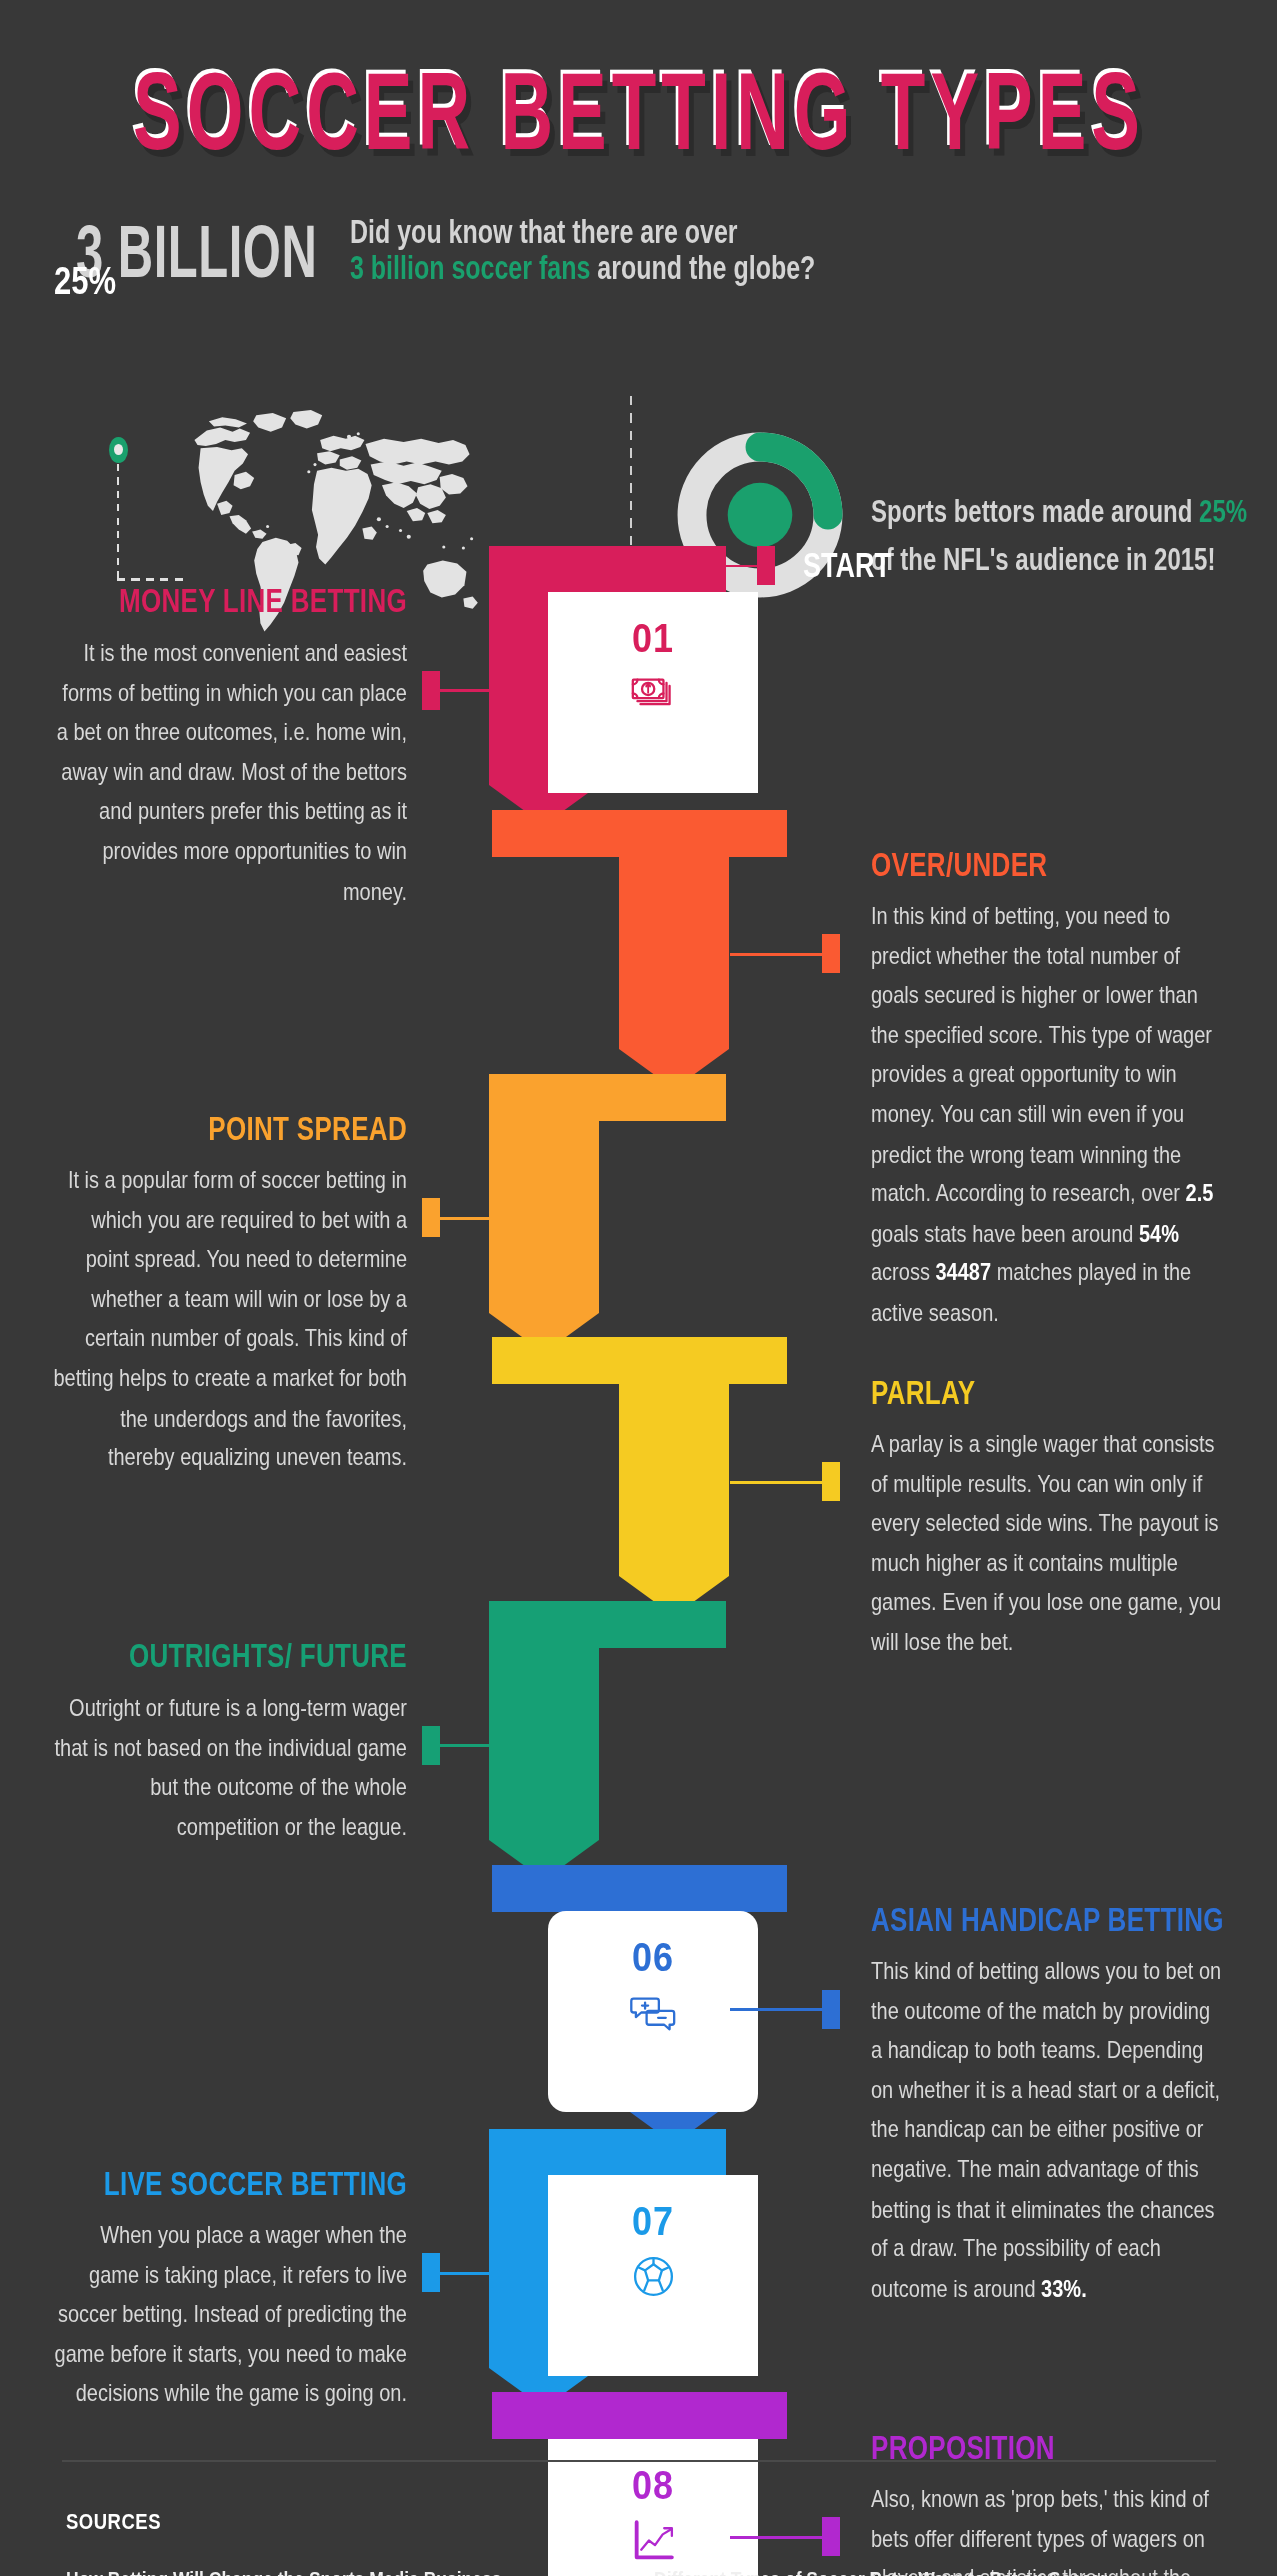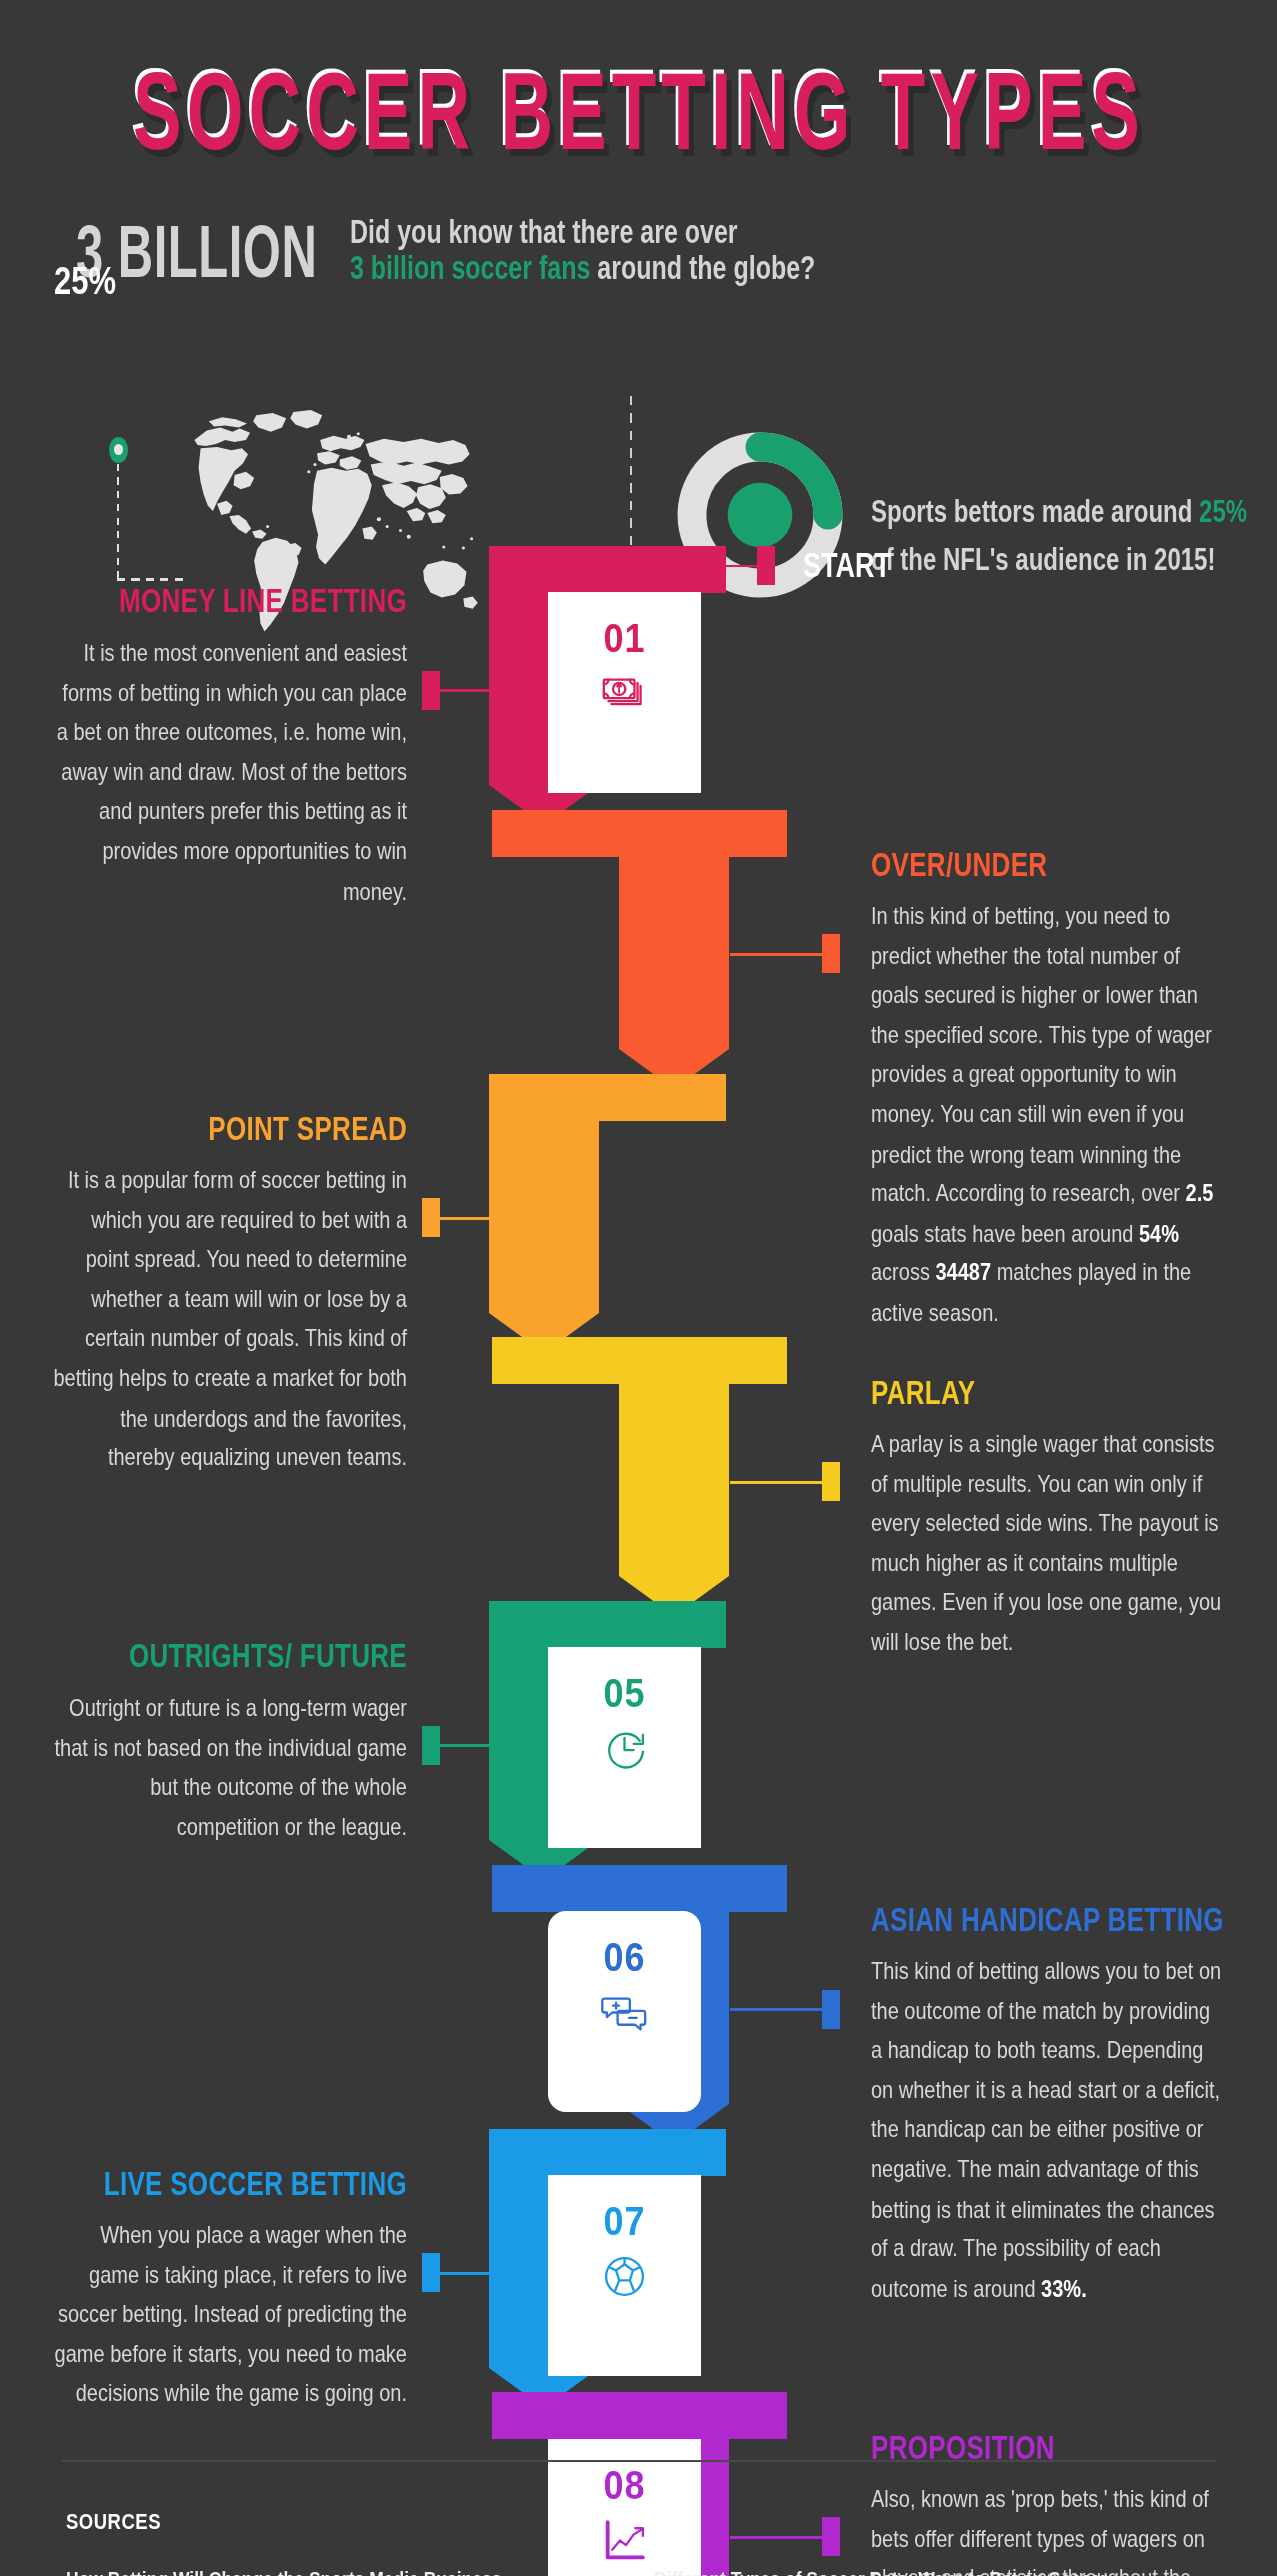--- a/index.html
+++ b/index.html
@@ -116,21 +116,21 @@
   .arrow-tip {
     position: absolute;
     width: 0; height: 0;
     border-left: 55px solid transparent;
     border-right: 55px solid transparent;
   }
 
   .card {
     position: absolute;
     background: #ffffff;
-    width: 153px;
+    width: 210px;
   }
   .card-num {
     position: absolute; left: 0; right: 0; top: 25px;
     text-align: center;
     font-family: "Liberation Sans Narrow", "Liberation Sans", sans-serif;
     font-size: 36px; font-weight: bold;
     transform: scaleY(1.15);
     letter-spacing: 1px;
   }
   .card-icon {
@@ -315,30 +315,20 @@
       <div class="arrow-tip" style="left:619px;top:1030px;border-top:40px solid #f5cb22;"></div>
       <div class="connector-line" style="left:730px;top:935px;width:93px;background:#f5cb22;"></div>
       <div class="connector-stub" style="left:822px;top:916px;background:#f5cb22;"></div>
       <div class="side-right">
       <div class="item-title" style="color:#f5cb22;left:871px;top:832px;">PARLAY</div>
       <div class="item-body" style="left:871px;width:355px;top:879px;text-align:left;">A parlay is a single wager that consists of multiple results. You can win only if every selected side wins. The payout is much higher as it contains multiple games. Even if you lose one game, you will lose the bet.</div>
     </div>
       <div class="band" style="left:489px;top:1055px;width:237px;height:47px;background:#16a075;"></div>
       <div class="band-vert" style="left:489px;top:1055px;width:110px;height:239px;background:#16a075;"></div>
       <div class="arrow-tip" style="left:489px;top:1294px;border-top:40px solid #16a075;"></div>
-      <div class="card" style="left:548px;top:1101px;height:201px;">
-        <div class="card-num" style="color:#16a075">05</div>
-        <div class="card-icon">
-          <svg width="49" height="49" viewBox="0 0 64 64" fill="none" stroke="#16a075" stroke-width="3" stroke-linecap="round" stroke-linejoin="round">
-            <path d="M52 22 a22 22 0 1 0 4 14"></path>
-        <path d="M56 14 v12 h-12"></path>
-        <path d="M32 18 v16 h12"></path>
-          </svg>
-        </div>
-      </div>
       <div class="connector-stub" style="left:422px;top:1180px;background:#16a075;"></div>
       <div class="connector-line" style="left:440px;top:1198px;width:49px;background:#16a075;"></div>
       <div class="side-left">
       <div class="item-title" style="color:#16a075;right:871px;top:1095px;">OUTRIGHTS/ FUTURE</div>
       <div class="item-body" style="left:52px;width:355px;top:1143px;text-align:right;">Outright or future is a long-term wager that is not based on the individual game but the outcome of the whole competition or the league.</div>
     </div>
       <div class="band" style="left:492px;top:1319px;width:295px;height:47px;background:#2d6fd4;"></div>
       <div class="band-vert" style="left:619px;top:1319px;width:110px;height:239px;background:#2d6fd4;"></div>
       <div class="arrow-tip" style="left:619px;top:1558px;border-top:40px solid #2d6fd4;"></div>
       <div class="card" style="left:548px;top:1365px;height:201px;border-radius:18px;">

